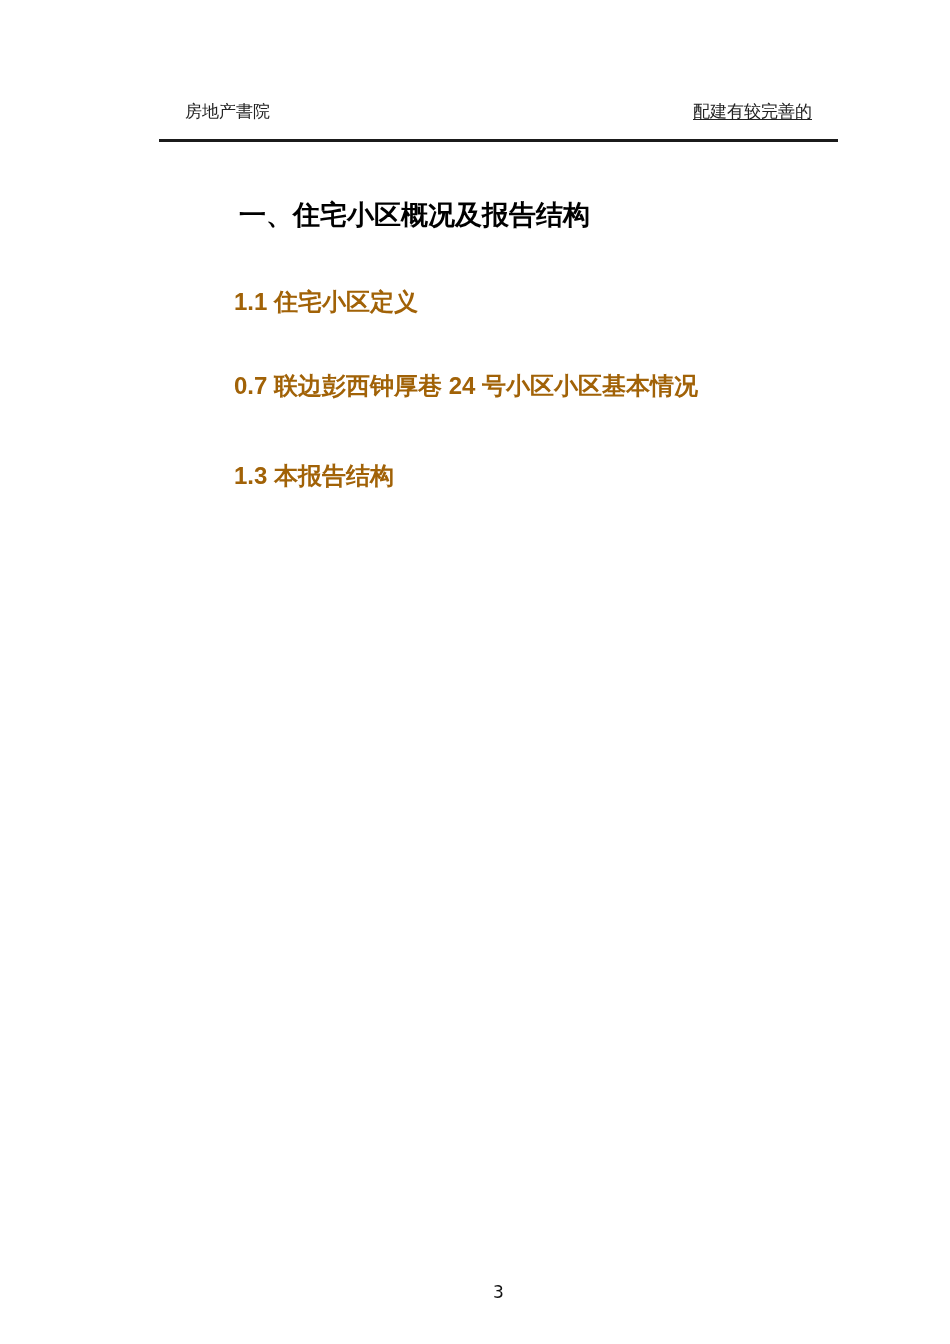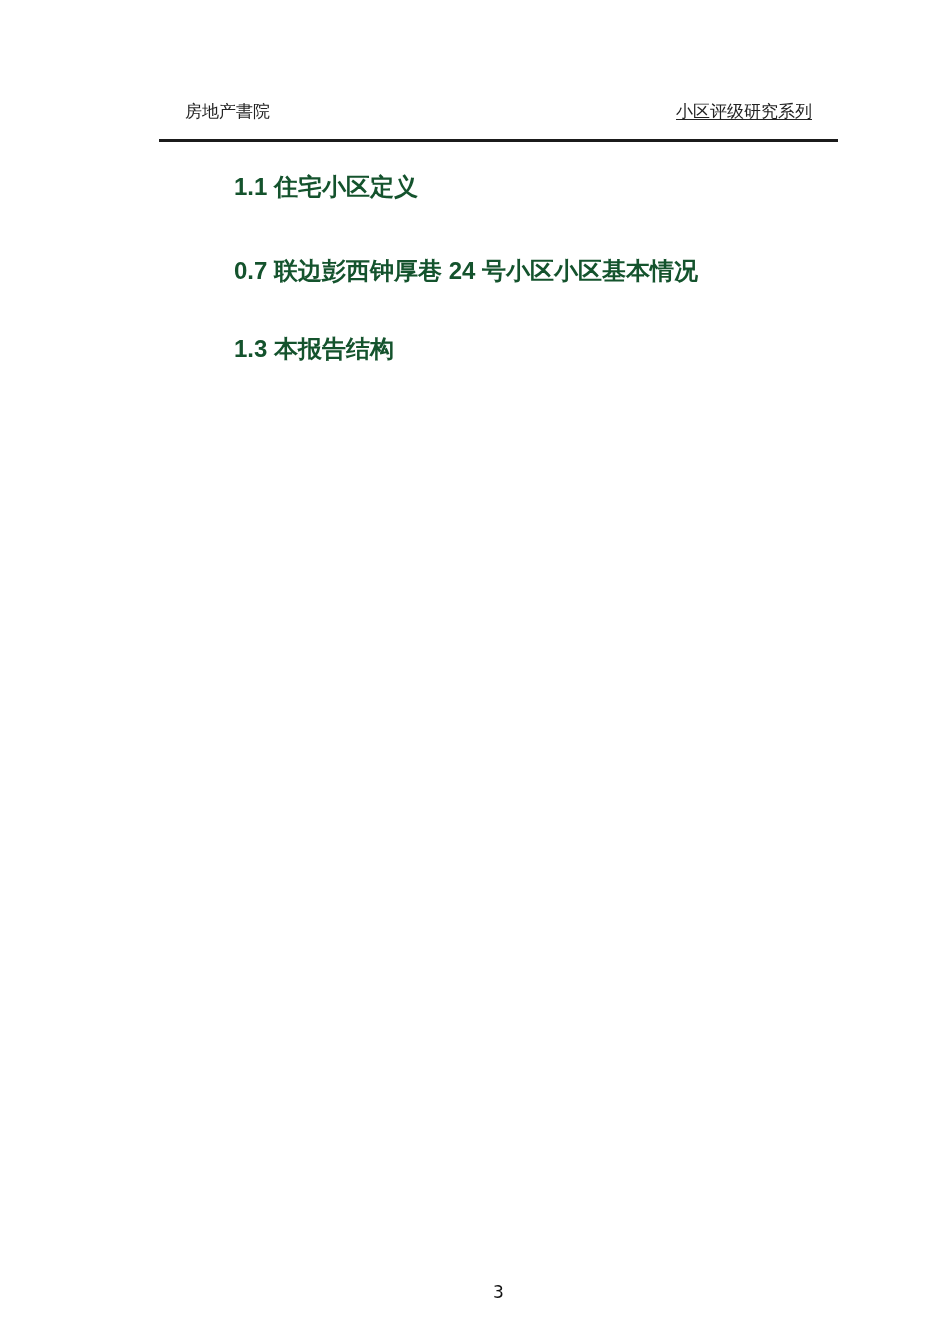--- a/index.html
+++ b/index.html
@@ -52,26 +52,26 @@
     line-height: 32px;
     color: #000000;
     white-space: nowrap;
   }
   .section-heading {
     margin-left: 49px;
     font-family: "Liberation Sans", "DejaVu Sans", sans-serif;
     font-weight: 700;
     font-size: 24px;
     line-height: 28px;
-    color: #14532d;
+    color: #a16207;
     white-space: nowrap;
   }
   .section-heading.h-1 { margin-top: 31px; }
   .section-heading.h-2 { margin-top: 30px; }
-  .section-heading.h-3 { margin-top: 24px; }
+  .section-heading.h-3 { margin-top: 36px; }
   .body-para {
     font-size: 23px;
     line-height: 48.6px;
     text-align: justify;
     text-justify: inter-ideograph;
     text-indent: 2em;
     color: #000000;
   }
   .body-para.p-1 { margin-top: 28px; }
   .body-para.p-2 { margin-top: 26px; }
@@ -89,25 +89,26 @@
     color: #111111;
   }
 </style>
 </head>
 <body>
 
 <div class="page">
 
   <div class="page-header">
     <span class="header-left-text">房地产書院</span>
-    <span class="header-right-text">小区评级研究系列</span>
+    <span class="header-right-text">配建有较完善的</span>
   </div>
 
   <div class="content">
 
+    <h1 class="doc-title">一、住宅小区概况及报告结构</h1>
 
     <h2 class="section-heading h-1">1.1 住宅小区定义</h2>
 
 
     <h2 class="section-heading h-2">0.7 联边彭西钟厚巷 24 号小区小区基本情况</h2>
 
 
     <h2 class="section-heading h-3">1.3 本报告结构</h2>
 
 

